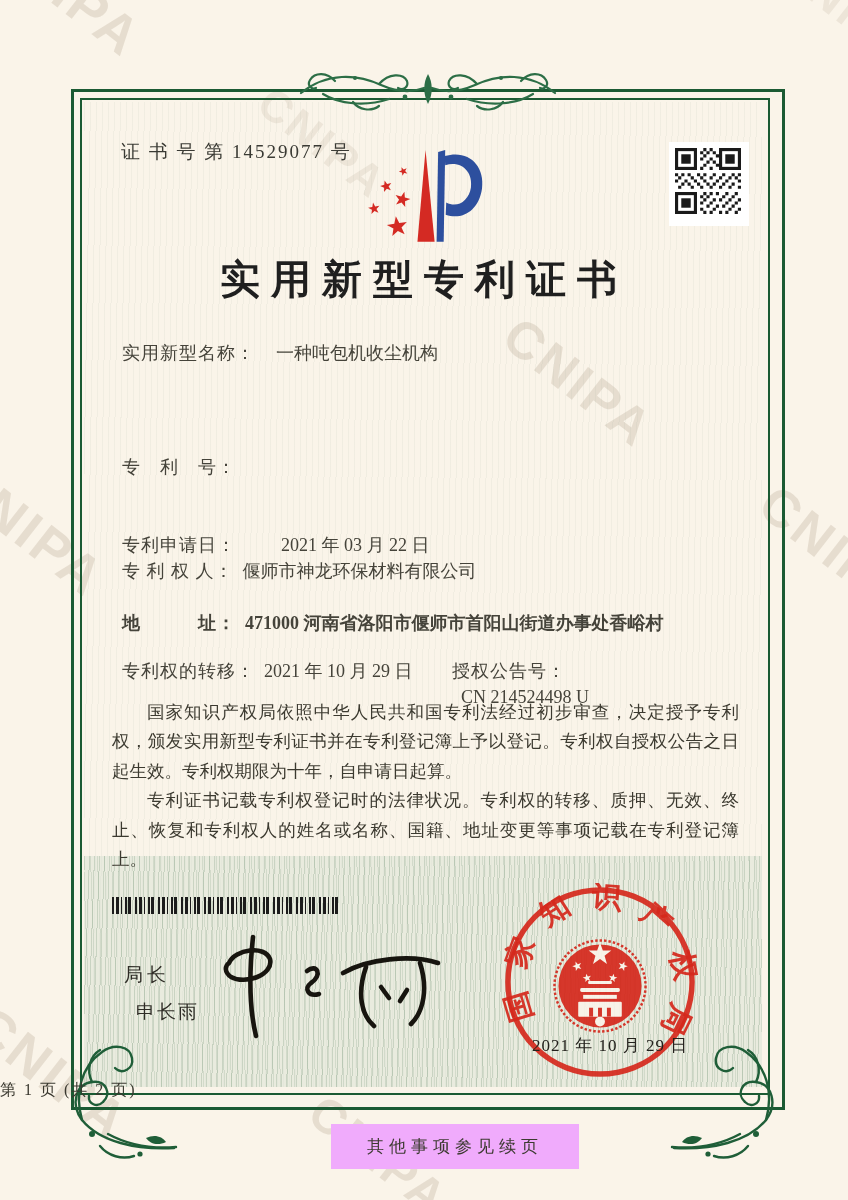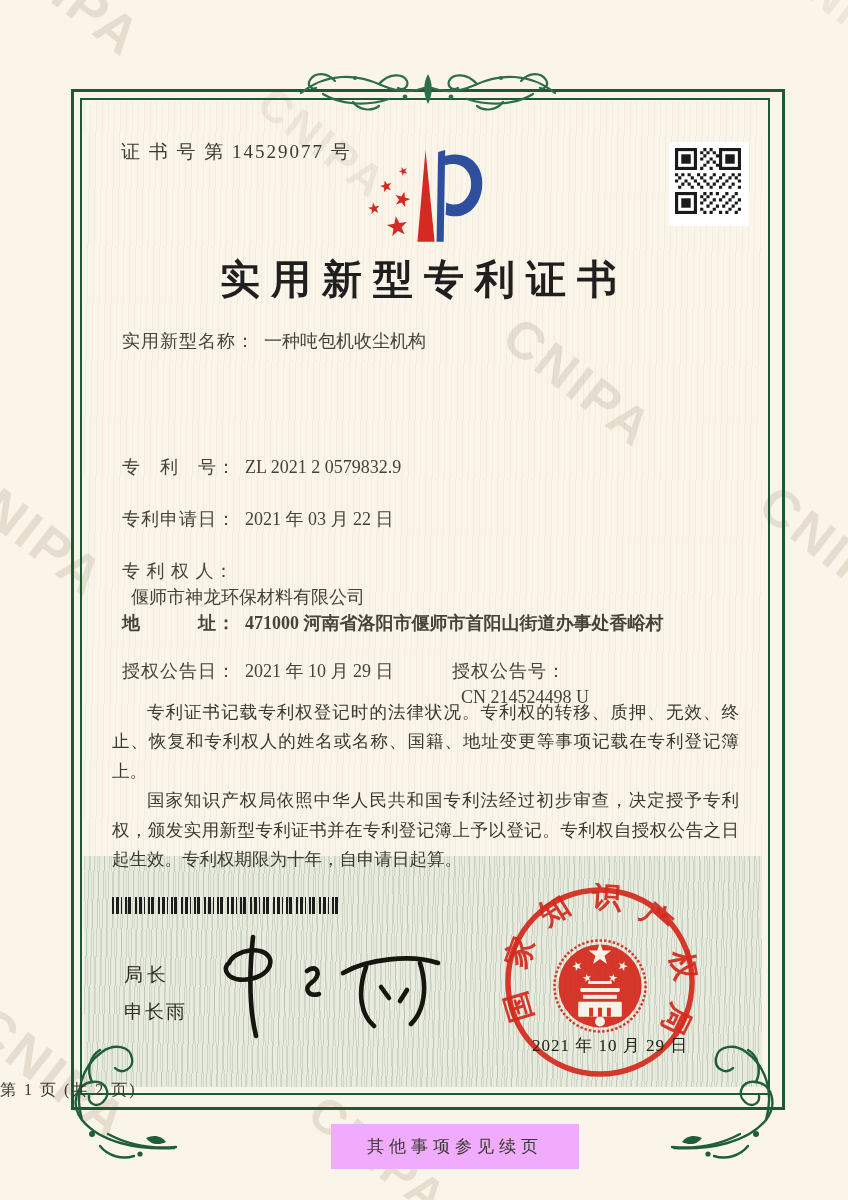--- a/index.html
+++ b/index.html
@@ -46,21 +46,21 @@
 
   .barcode{position:absolute;left:112px;top:897px;width:226px;height:17px;
       background:repeating-linear-gradient(90deg,
         #1c1c1c 0 2px,transparent 2px 4px,
         #1c1c1c 4px 7px,transparent 7px 9px,
         #1c1c1c 9px 10px,transparent 10px 13px,
         #1c1c1c 13px 15px,transparent 15px 16px,
         #1c1c1c 16px 19px,transparent 19px 23px);}
 
   .sig-title{position:absolute;left:124px;top:962px;font-size:19px;color:#2e2c26;letter-spacing:4px;}
-  .sig-name{position:absolute;left:124px;top:999px;font-size:19px;color:#2e2c26;letter-spacing:2px;}
+  .sig-name{position:absolute;left:124px;top:999px;font-size:19px;color:#2e2c26;letter-spacing:2px;padding-left:12px;}
   .sig-hand{position:absolute;left:215px;top:933px;}
 
   .seal{position:absolute;left:501px;top:883px;width:198px;height:198px;}
   .seal-date{position:absolute;left:524px;top:1034px;width:172px;text-align:center;
       font-size:17px;color:#23211c;letter-spacing:1px;white-space:pre;}
 
   .page-num{position:absolute;left:0;top:1080px;width:848px;text-align:left;
       font-size:16px;color:#3a382f;letter-spacing:2px;}
 
   .cont-strip{position:absolute;left:331px;top:1124px;width:248px;height:45px;background:#f0abfc;
@@ -178,52 +178,51 @@
           <rect x="6" y="6" width="9" height="9"></rect>
             <rect x="48" y="6" width="9" height="9"></rect>
             <rect x="6" y="48" width="9" height="9"></rect>
           <path d="M27,0h3v3h-3z M33,0h3v3h-3z M24,3h3v3h-3z M30,3h3v3h-3z M36,3h3v3h-3z M27,6h3v3h-3z M39,6h3v3h-3z M24,9h3v3h-3z M33,9h3v3h-3z M30,12h3v3h-3z M36,12h3v3h-3z M27,15h3v3h-3z M39,15h3v3h-3z M24,18h3v3h-3z M33,18h3v3h-3z M0,24h3v3h-3z M6,24h3v3h-3z M12,24h3v3h-3z M21,24h3v3h-3z M27,24h3v3h-3z M36,24h3v3h-3z M45,24h3v3h-3z M54,24h3v3h-3z M60,24h3v3h-3z M3,27h3v3h-3z M15,27h3v3h-3z M24,27h3v3h-3z M33,27h3v3h-3z M42,27h3v3h-3z M51,27h3v3h-3z M57,27h3v3h-3z M0,30h3v3h-3z M9,30h3v3h-3z M18,30h3v3h-3z M27,30h3v3h-3z M39,30h3v3h-3z M48,30h3v3h-3z M60,30h3v3h-3z M6,33h3v3h-3z M12,33h3v3h-3z M21,33h3v3h-3z M30,33h3v3h-3z M36,33h3v3h-3z M45,33h3v3h-3z M54,33h3v3h-3z M3,36h3v3h-3z M15,36h3v3h-3z M24,36h3v3h-3z M33,36h3v3h-3z M42,36h3v3h-3z M51,36h3v3h-3z M60,36h3v3h-3z M27,42h3v3h-3z M33,42h3v3h-3z M39,42h3v3h-3z M48,42h3v3h-3z M57,42h3v3h-3z M24,45h3v3h-3z M30,45h3v3h-3z M45,45h3v3h-3z M54,45h3v3h-3z M27,48h3v3h-3z M36,48h3v3h-3z M42,48h3v3h-3z M51,48h3v3h-3z M60,48h3v3h-3z M24,51h3v3h-3z M33,51h3v3h-3z M48,51h3v3h-3z M57,51h3v3h-3z M30,54h3v3h-3z M39,54h3v3h-3z M45,54h3v3h-3z M54,54h3v3h-3z M24,57h3v3h-3z M36,57h3v3h-3z M51,57h3v3h-3z M60,57h3v3h-3z M27,60h3v3h-3z M33,60h3v3h-3z M42,60h3v3h-3z M48,60h3v3h-3z M57,60h3v3h-3z"></path>
         </g>
       </svg>
     </div>
 
     <div class="title">实用新型专利证书</div>
 
-    <div class="field" style="top:328px;">
+    <div class="field" style="top:340px;gap:12px;">
       <span class="lbl">实用新型名称：</span>
       <span class="val">一种吨包机收尘机构</span>
     </div>
     <div class="field" style="top:454px;">
       <span class="lbl">专　利　号：</span>
-      <span class="val">ZL 2021 2 0579832.9</span>
-    </div>
-    <div class="field" style="top:506px;">
+    </div>
+    <div class="field" style="top:532px;gap:36px;">
       <span class="lbl">专利申请日：</span>
       <span class="val">2021 年 03 月 22 日</span>
     </div>
-    <div class="field" style="top:558px;flex-direction:column;">
+    <div class="field" style="top:558px;">
       <span class="lbl">专 利 权 人：</span>
       <span class="val">偃师市神龙环保材料有限公司</span>
     </div>
     <div class="field" style="top:610px;font-weight:bold;">
       <span class="lbl">地　　　址：</span>
       <span class="val">471000 河南省洛阳市偃师市首阳山街道办事处香峪村</span>
     </div>
     <div class="field" style="top:658px;">
-      <span class="lbl">授权公告日：</span>
+      <span class="lbl">专利权的转移：</span>
       <span class="val">2021 年 10 月 29 日</span>
     </div>
     <div class="field" style="top:658px;left:452px;flex-direction:column;">
       <span class="lbl">授权公告号：</span>
       <span class="val">CN 214524498 U</span>
     </div>
 
     <div class="body-text">
+      <p>国家知识产权局依照中华人民共和国专利法经过初步审查，决定授予专利权，颁发实用新型专利证书并在专利登记簿上予以登记。专利权自授权公告之日起生效。专利权期限为十年，自申请日起算。</p>
       <p>专利证书记载专利权登记时的法律状况。专利权的转移、质押、无效、终止、恢复和专利权人的姓名或名称、国籍、地址变更等事项记载在专利登记簿上。</p>
-      <p>国家知识产权局依照中华人民共和国专利法经过初步审查，决定授予专利权，颁发实用新型专利证书并在专利登记簿上予以登记。专利权自授权公告之日起生效。专利权期限为十年，自申请日起算。</p>
     </div>
 
     <div class="barcode"></div>
 
     <div class="sig-title">局长</div>
     <div class="sig-name">申长雨</div>
     <svg class="sig-hand" width="230" height="106" viewBox="0 0 230 106">
       <g stroke="#17150f" stroke-width="4.6" fill="none" stroke-linecap="round" stroke-linejoin="round">
         <path d="M38,4 C35,32 33,70 41,103"></path>
         <path d="M14,30 C20,16 50,12 55,26 C59,42 30,52 16,44 C9,39 10,33 14,30"></path>

